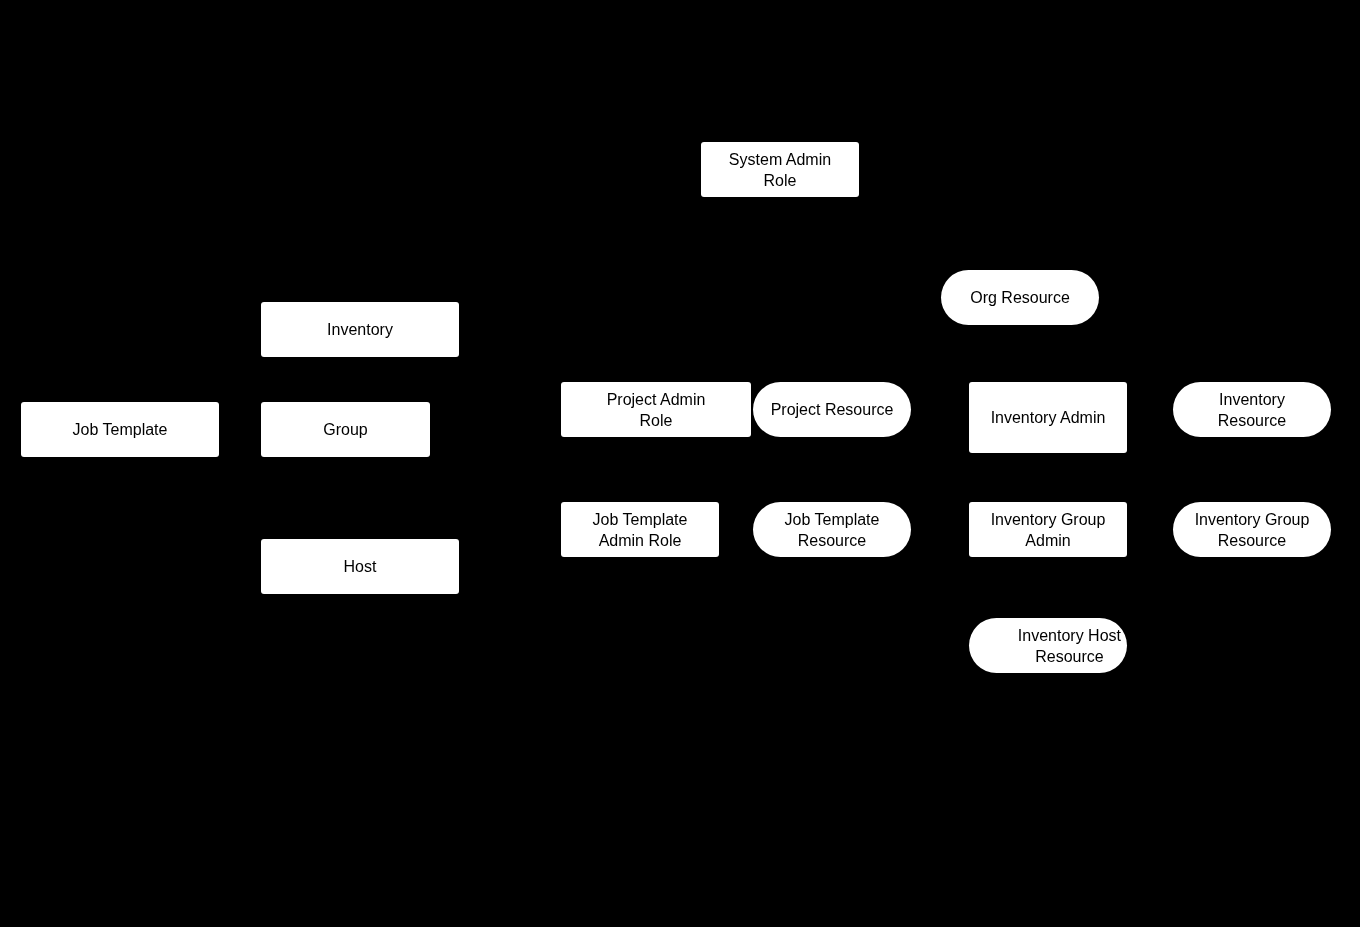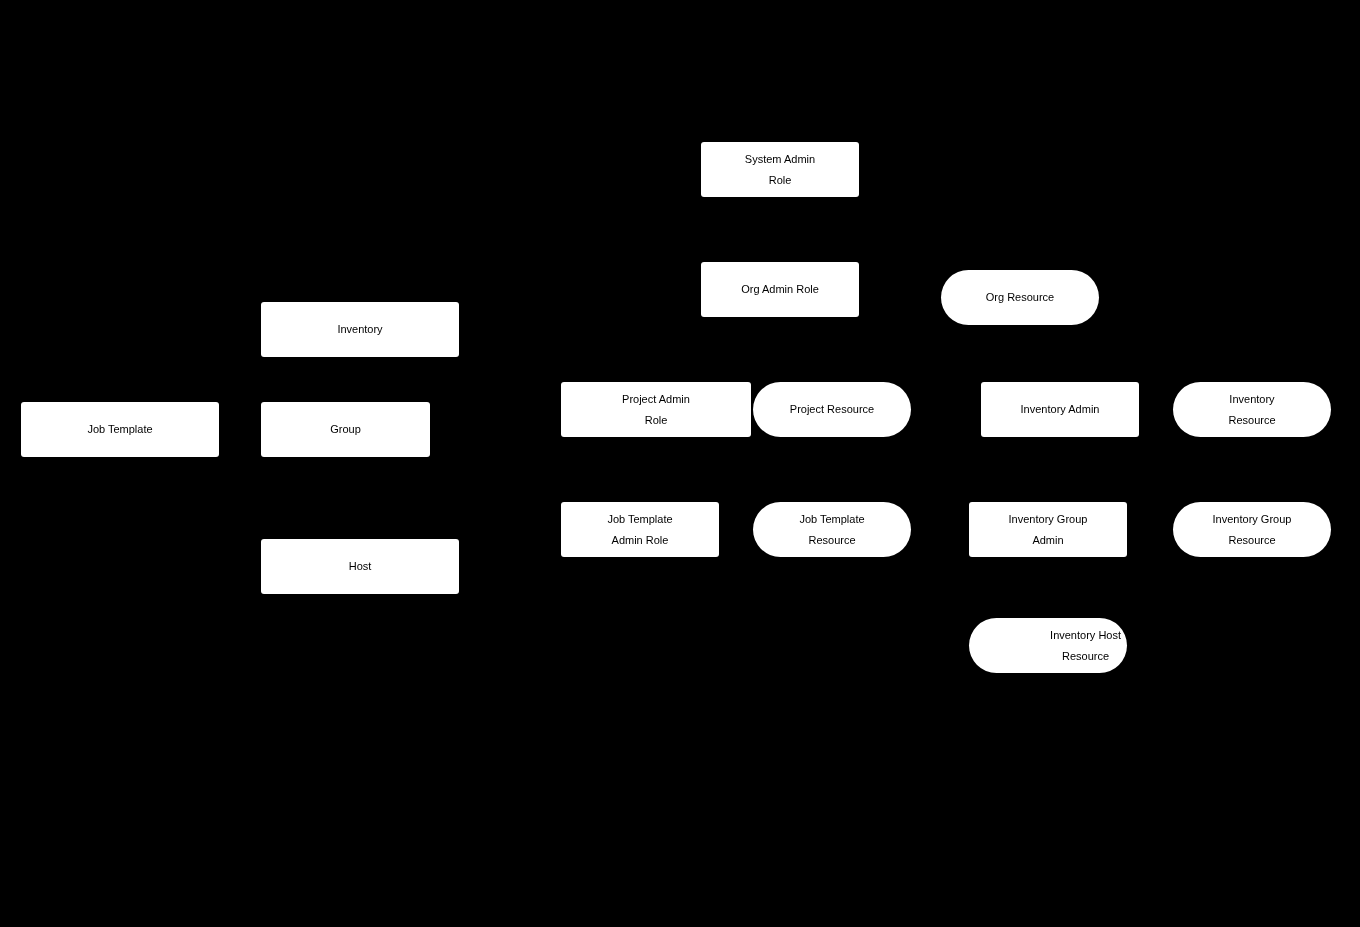--- a/index.html
+++ b/index.html
@@ -16,42 +16,42 @@
     background: #000000;
   }
   .node {
     position: absolute;
     background: #ffffff;
     color: #000000;
     display: flex;
     align-items: center;
     justify-content: center;
     text-align: center;
-    font-size: 11px;
+    font-size: 16px;
     line-height: 21px;
   }
   .rect    { border-radius: 3px; }
   .stadium { border-radius: 28px; }
   .label   { white-space: pre-line; padding: 0 6px; }
 
   
   #n-organization { left: 141px; top: 203px; width: 198px; height: 54px; }
   #n-project      { left: 21px;  top: 302px; width: 198px; height: 55px; }
   #n-inventory    { left: 261px; top: 302px; width: 198px; height: 55px; }
   #n-job-template { left: 21px;  top: 402px; width: 198px; height: 55px; }
   #n-group        { left: 261px; top: 402px; width: 169px; height: 55px; }
   #n-host         { left: 261px; top: 502px; width: 198px; height: 55px; margin-top: 37px; }
 
   
   #n-system-admin-role        { left: 701px;  top: 142px; width: 158px; height: 55px; }
   #n-org-admin-role           { left: 701px;  top: 262px; width: 158px; height: 55px; }
   #n-org-resource             { left: 941px;  top: 270px; width: 158px; height: 55px; }
   #n-project-admin-role       { left: 561px;  top: 382px; width: 190px; height: 55px; }
   #n-project-resource         { left: 753px;  top: 382px; width: 158px; height: 55px; text-align: center; }
-  #n-inventory-admin          { left: 969px;  top: 382px; width: 158px; height: 55px; margin-left: 12px; }
+  #n-inventory-admin          { left: 969px;  top: 382px; width: 158px; height: 71px; }
   #n-inventory-resource       { left: 1173px; top: 382px; width: 158px; height: 55px; }
   #n-job-template-admin-role  { left: 561px;  top: 502px; width: 158px; height: 55px; }
   #n-job-template-resource    { left: 753px;  top: 502px; width: 158px; height: 55px; }
   #n-inventory-group-admin    { left: 969px;  top: 502px; width: 158px; height: 55px; }
   #n-inventory-group-resource { left: 1173px; top: 502px; width: 158px; height: 55px; }
   #n-inventory-host-resource  { left: 969px;  top: 618px; width: 158px; height: 55px; justify-content: flex-end; }
 </style>
 </head>
 <body>
 
@@ -66,23 +66,20 @@
   <div class="node rect" id="n-group">
     <span class="label">Group</span>
   </div>
   <div class="node rect" id="n-host">
     <span class="label">Host</span>
   </div>
 
   <div class="node rect" id="n-system-admin-role">
     <span class="label">System Admin
 Role</span>
-  </div>
-  <div class="node rect" id="n-org-admin-role">
-    <span class="label">Org Admin Role</span>
   </div>
   <div class="node stadium" id="n-org-resource">
     <span class="label">Org Resource</span>
   </div>
   <div class="node rect" id="n-project-admin-role">
     <span class="label">Project Admin
 Role</span>
   </div>
   <div class="node stadium" id="n-project-resource">
     <span class="label">Project Resource</span>

